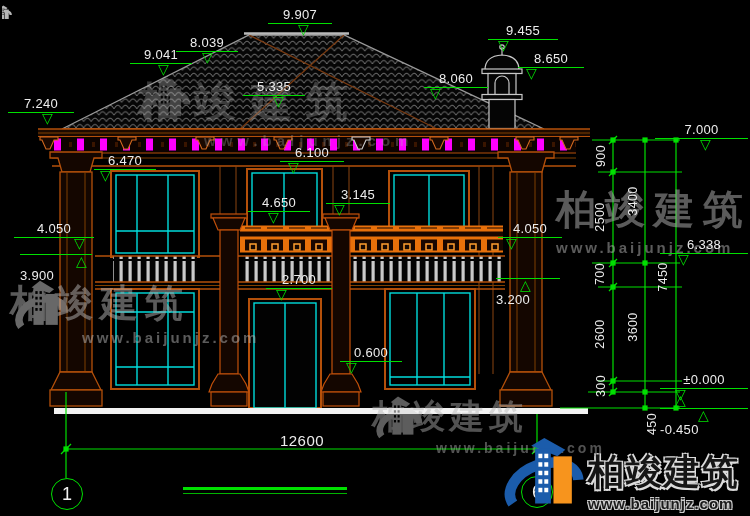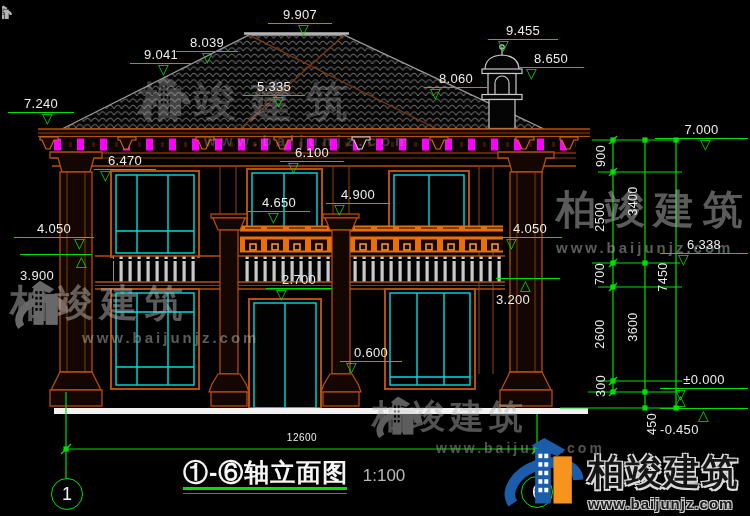--- a/index.html
+++ b/index.html
@@ -13,21 +13,21 @@
   .lm .tri{position:absolute;top:15px;font-size:14px;line-height:13px;color:#00e000;}
   .lm .tri2{position:absolute;top:21px;font-size:14px;line-height:13px;color:#00e000;}
   
   .lmb{position:absolute;color:#ededed;font-size:13px;}
   .lmb .ln{height:0;border-top:1.3px solid #00e000;}
   .lmb .tri{position:absolute;top:1px;font-size:14px;line-height:13px;color:#00e000;}
   .lmb .tx{margin-top:13px;text-align:left;letter-spacing:.3px;white-space:nowrap;}
   
   .vdim{position:absolute;width:44px;text-align:center;transform:rotate(-90deg);
         color:#ededed;font-size:12.5px;letter-spacing:.4px;}
-  .hdim{position:absolute;color:#ededed;font-size:10px;text-align:center;letter-spacing:.5px;}
+  .hdim{position:absolute;color:#ededed;font-size:15px;text-align:center;letter-spacing:.5px;}
   
   .axis{position:absolute;width:30px;height:30px;border:1.6px solid #00e000;border-radius:50%;
         color:#f2f2f2;font-size:18px;line-height:30px;text-align:center;}
   
   .title{position:absolute;left:183px;top:456px;white-space:nowrap;}
   .title .main{color:#f5f5f5;font-size:25px;font-weight:bold;letter-spacing:1px;}
   .title .scale{color:#b9b9b9;font-size:17px;margin-left:10px;}
   .u1{position:absolute;left:183px;top:487px;width:164px;height:3px;background:#00e000;}
   .u2{position:absolute;left:183px;top:493px;width:164px;height:1px;background:#00b400;}
   
@@ -345,21 +345,21 @@
       <div class="tx">6.470</div>
       <div class="ln"></div>
       <span class="tri" style="left:6px;">▽</span>
     </div>
 <div class="lm" style="left:280px;top:146px;width:64px;">
       <div class="tx">6.100</div>
       <div class="ln"></div>
       <span class="tri" style="left:8px;">▽</span>
     </div>
 <div class="lm" style="left:326px;top:188px;width:64px;">
-      <div class="tx">4.900</div>
+      <div class="tx">3.145</div>
       <div class="ln"></div>
       <span class="tri" style="left:8px;">▽</span>
     </div>
 <div class="lm" style="left:248px;top:196px;width:62px;">
       <div class="tx">4.650</div>
       <div class="ln"></div>
       <span class="tri" style="left:20px;">▽</span>
     </div>
 <div class="lm" style="left:14px;top:222px;width:80px;">
       <div class="tx">4.050</div>
@@ -422,24 +422,20 @@
 <div class="vdim" style="left:611px;top:194px;">3400</div>
 <div class="vdim" style="left:611px;top:320px;">3600</div>
 <div class="vdim" style="left:630px;top:417px;">450</div>
 <div class="vdim" style="left:641px;top:270px;">7450</div>
 
 <div class="hdim" style="left:272px;top:432px;width:60px;">12600</div>
 
 <div class="axis" style="left:51px;top:478px;"><span>1</span></div>
 <div class="axis" style="left:521px;top:476px;"><span>6</span></div>
 
-<div class="title">
-  <span class="main">①-⑥轴立面图</span>
-  <span class="scale">1:100</span>
-</div>
 <div class="u1"></div>
 <div class="u2"></div>
 
 <div style="position:absolute;left:497px;top:438px;">
   <svg width="92" height="76" viewBox="0 0 70 58">
     <path d="M12,50 A27,18 -20 1 1 62,32" fill="none" stroke="#1b5cab" stroke-width="8"></path>
     <path d="M26,6 l10,-6 16,9 -6,5 z" fill="#1b5cab"></path>
     <rect x="29" y="8" width="12" height="42" fill="#1b5cab"></rect>
     <rect x="43" y="14" width="14" height="36" fill="#f7941d"></rect>
     <g fill="#fff">

